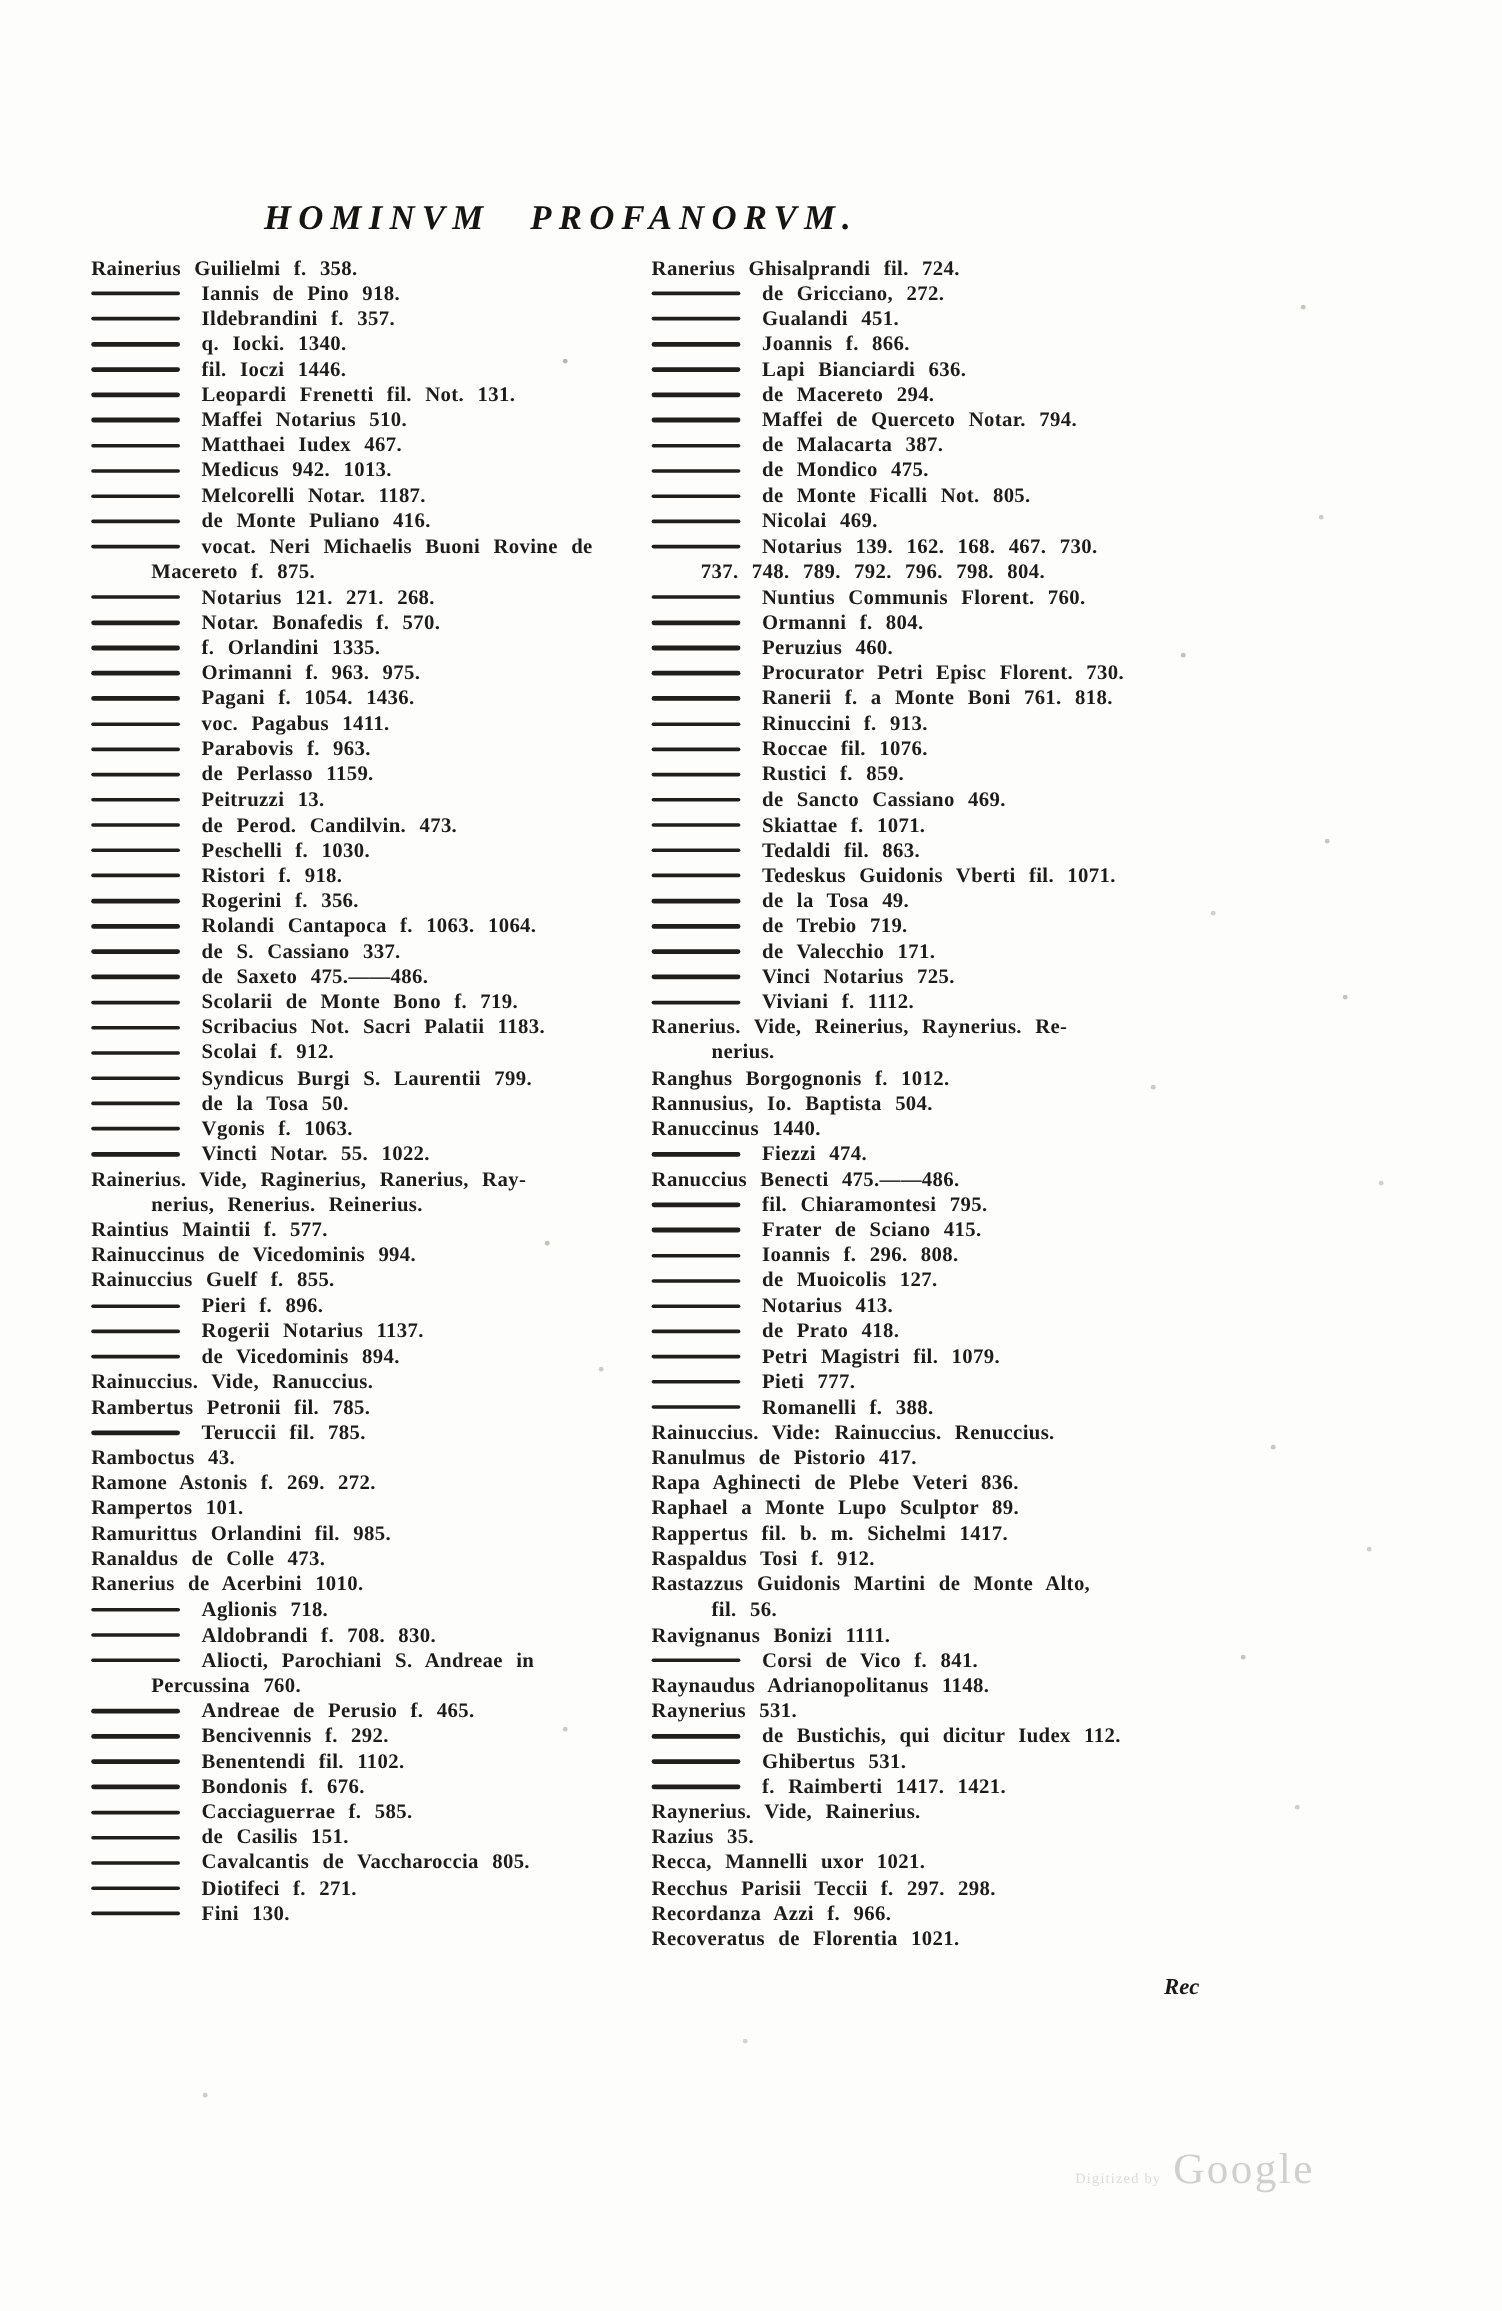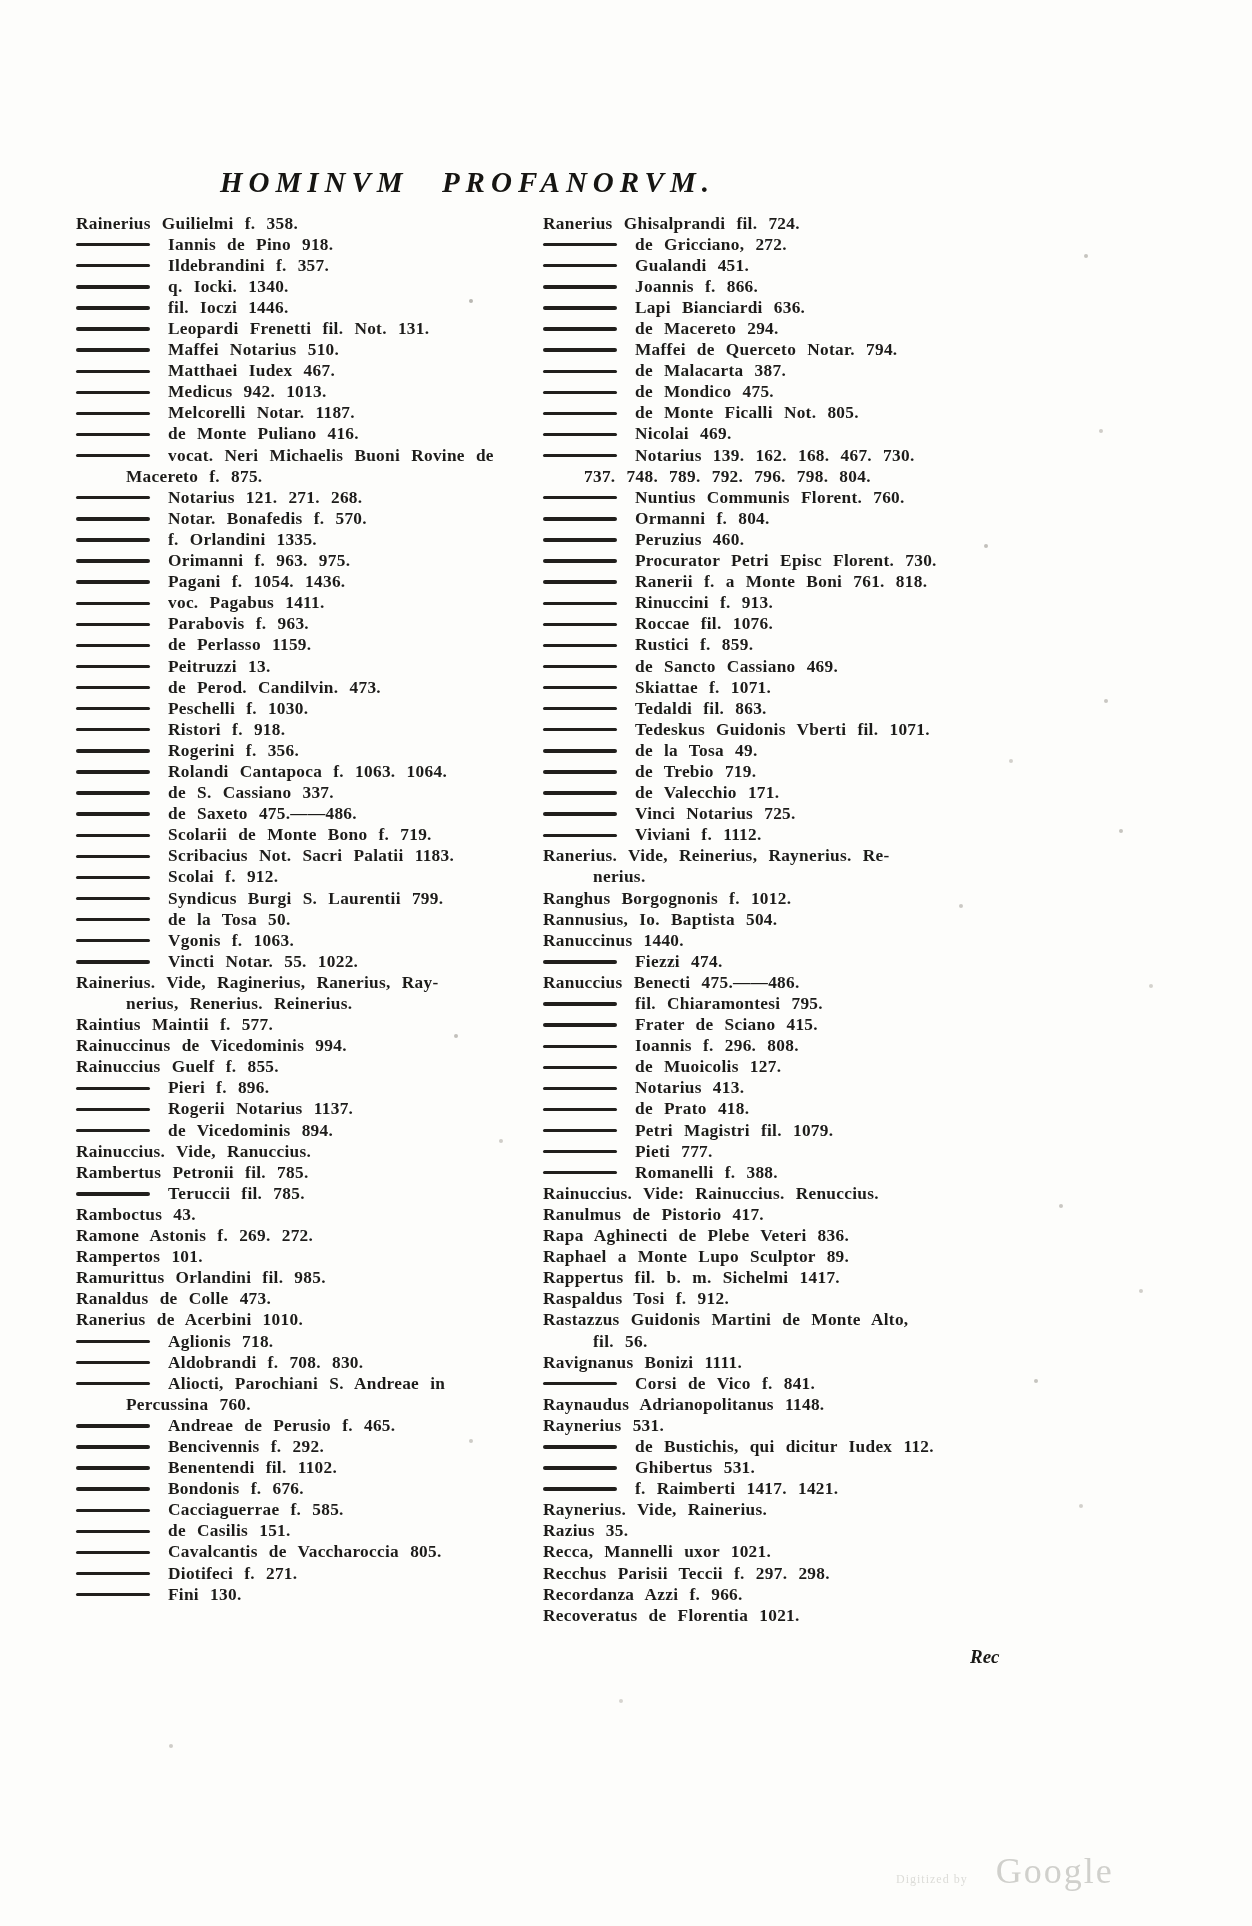--- a/index.html
+++ b/index.html
@@ -55,24 +55,24 @@
     position:absolute;
     left:930px; top:1646px;
     font-size:19px;
     font-weight:bold;
     font-style:italic;
     color:#1a1916;
     margin-left:40px;
   }
   .watermark {
     position:absolute;
-    left:896px; top:1850px;
+    left:896px; top:1786px;
     display:flex;
     align-items:baseline;
-    gap:28px;
+    gap:10px;
     color:#d3d3cf;
     user-select:none;
   }
   .watermark .wm-small { font-size:12px; letter-spacing:1px; color:#dcdcd8; }
   .watermark .wm-big   { font-size:36px; letter-spacing:2px; color:#d0d0cc; }
   
   .specks {
     position:absolute; left:0; top:0; width:2px; height:2px;
     background:transparent; border-radius:50%;
     box-shadow:

